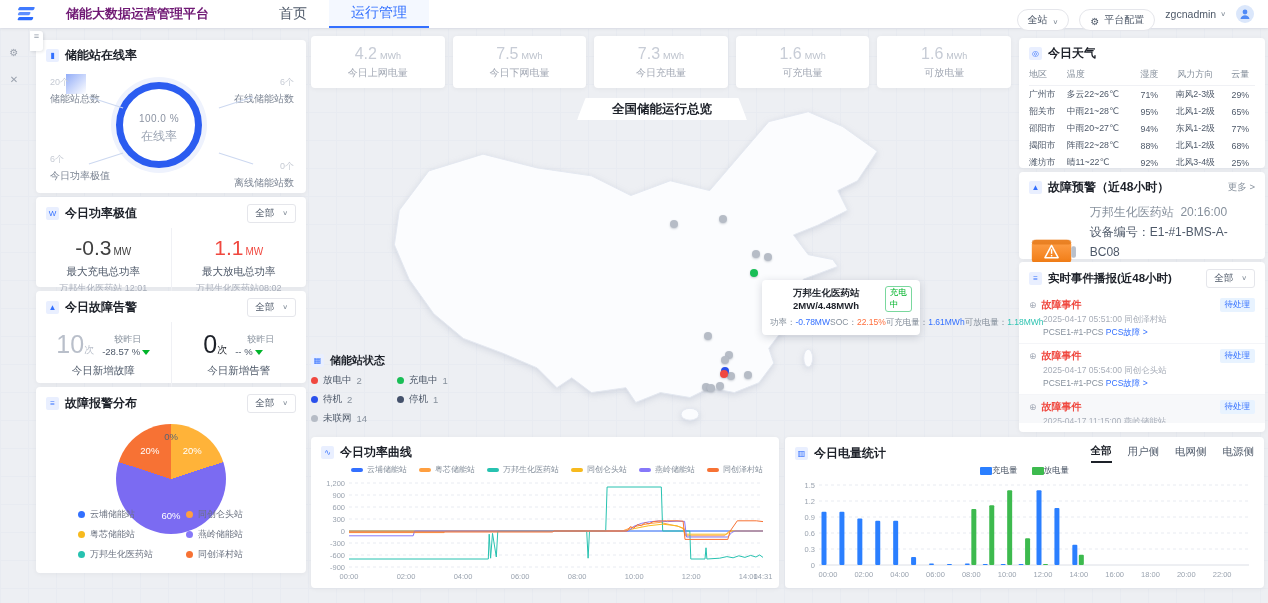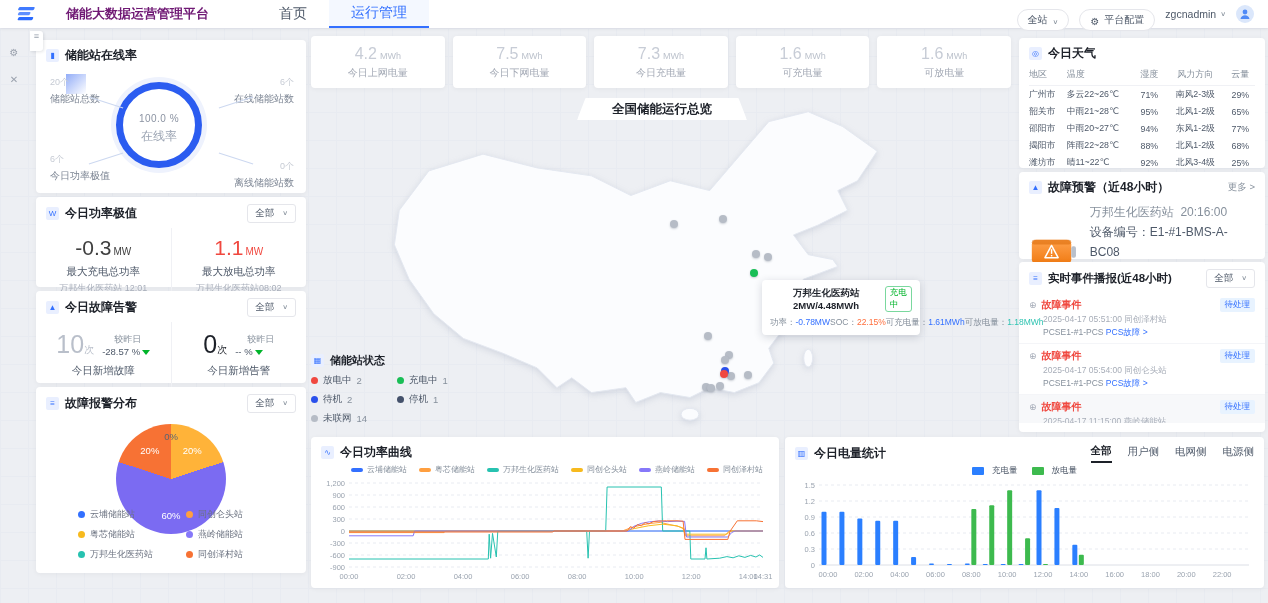--- a/index.html
+++ b/index.html
@@ -120,21 +120,21 @@
   .sl-item { display:flex; align-items:center; gap:5px; font-size:9.5px; color:#4e5969; }
 
   
   .legend-row { display:flex; gap:12px; padding:2px 0 0 40px; flex-wrap:nowrap; }
   .lr-item { display:flex; align-items:center; gap:4px; font-size:8px; color:#86909c; white-space:nowrap; }
   .lr-mark { width:12px; height:4px; border-radius:2px; }
   .tabs { margin-left:auto; display:flex; gap:16px; align-items:center; }
   .tab { font-size:10.5px; color:#4e5969; padding-bottom:3px; cursor:pointer; }
   .tab.active { color:#1d2129; font-weight:bold; border-bottom:2px solid #1d2129; }
   .bar-legend { display:flex; justify-content:center; gap:14px; margin-top:1px; }
-  .bl-item { display:flex; align-items:center; gap:8px; font-size:8.5px; color:#4e5969; }
+  .bl-item { display:flex; align-items:center; gap:0; font-size:8.5px; color:#4e5969; }
   .bl-sq { width:12px; height:8px; border-radius:1px; }
 
   
   .wt-table { width:calc(100% - 20px); margin:1px 10px; border-collapse:collapse; }
   .wt-table th { font-size:9px; color:#86909c; font-weight:normal; padding:3px 0 4px 0;
                  border-bottom:1px solid #f0f1f5; }
   .wt-table td { font-size:8.8px; color:#4e5969; padding:2.5px 0; white-space:nowrap; }
   .ta-l { text-align:left; } .ta-c { text-align:center; }
 
   

